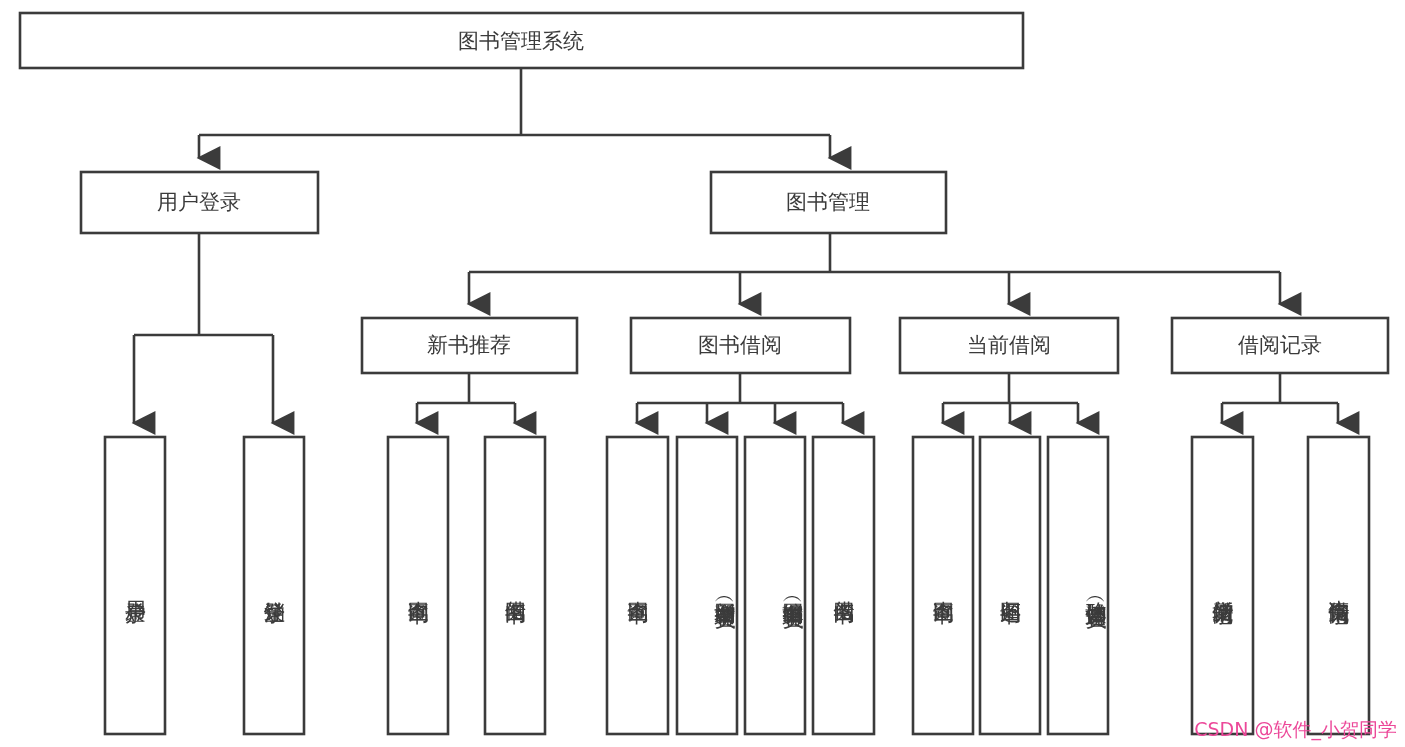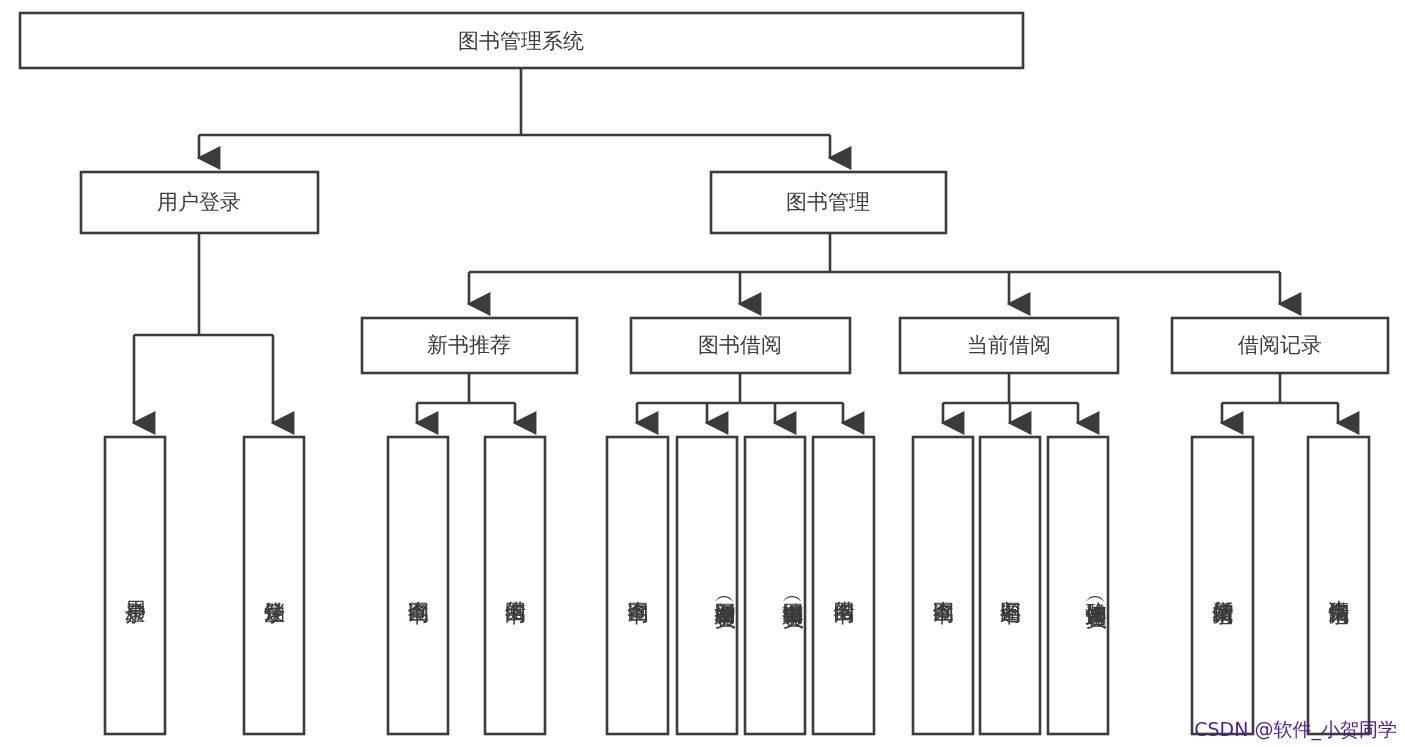--- a/index.html
+++ b/index.html
@@ -17,21 +17,21 @@
   }
   .leaf-label-box{
     position:absolute;display:flex;align-items:center;justify-content:center;
     writing-mode:vertical-rl;text-orientation:upright;
     font-size:21px;color:#3b3b3b;line-height:1.18;letter-spacing:1px;
     pointer-events:none;
   }
   .leaf-label-box.top{align-items:flex-start;padding-top:4px;}
   .watermark{
     position:absolute;right:8px;bottom:4px;
-    font-size:19px;color:#4c1d95;white-space:nowrap;
+    font-size:19px;color:#ec4899;white-space:nowrap;
     font-family:"DejaVu Sans","Liberation Sans",sans-serif;
   }
 </style>
 </head>
 <body>
 
 <svg id="diagram" viewBox="0 0 1405 747">
   <defs>
     <marker id="arrow" viewBox="0 0 12 12" refX="6" refY="10" markerWidth="11" markerHeight="11" orient="auto-start-reverse">
       <path d="M 1 1 L 11 1 L 6 11 z" class="arrow-head"></path>

